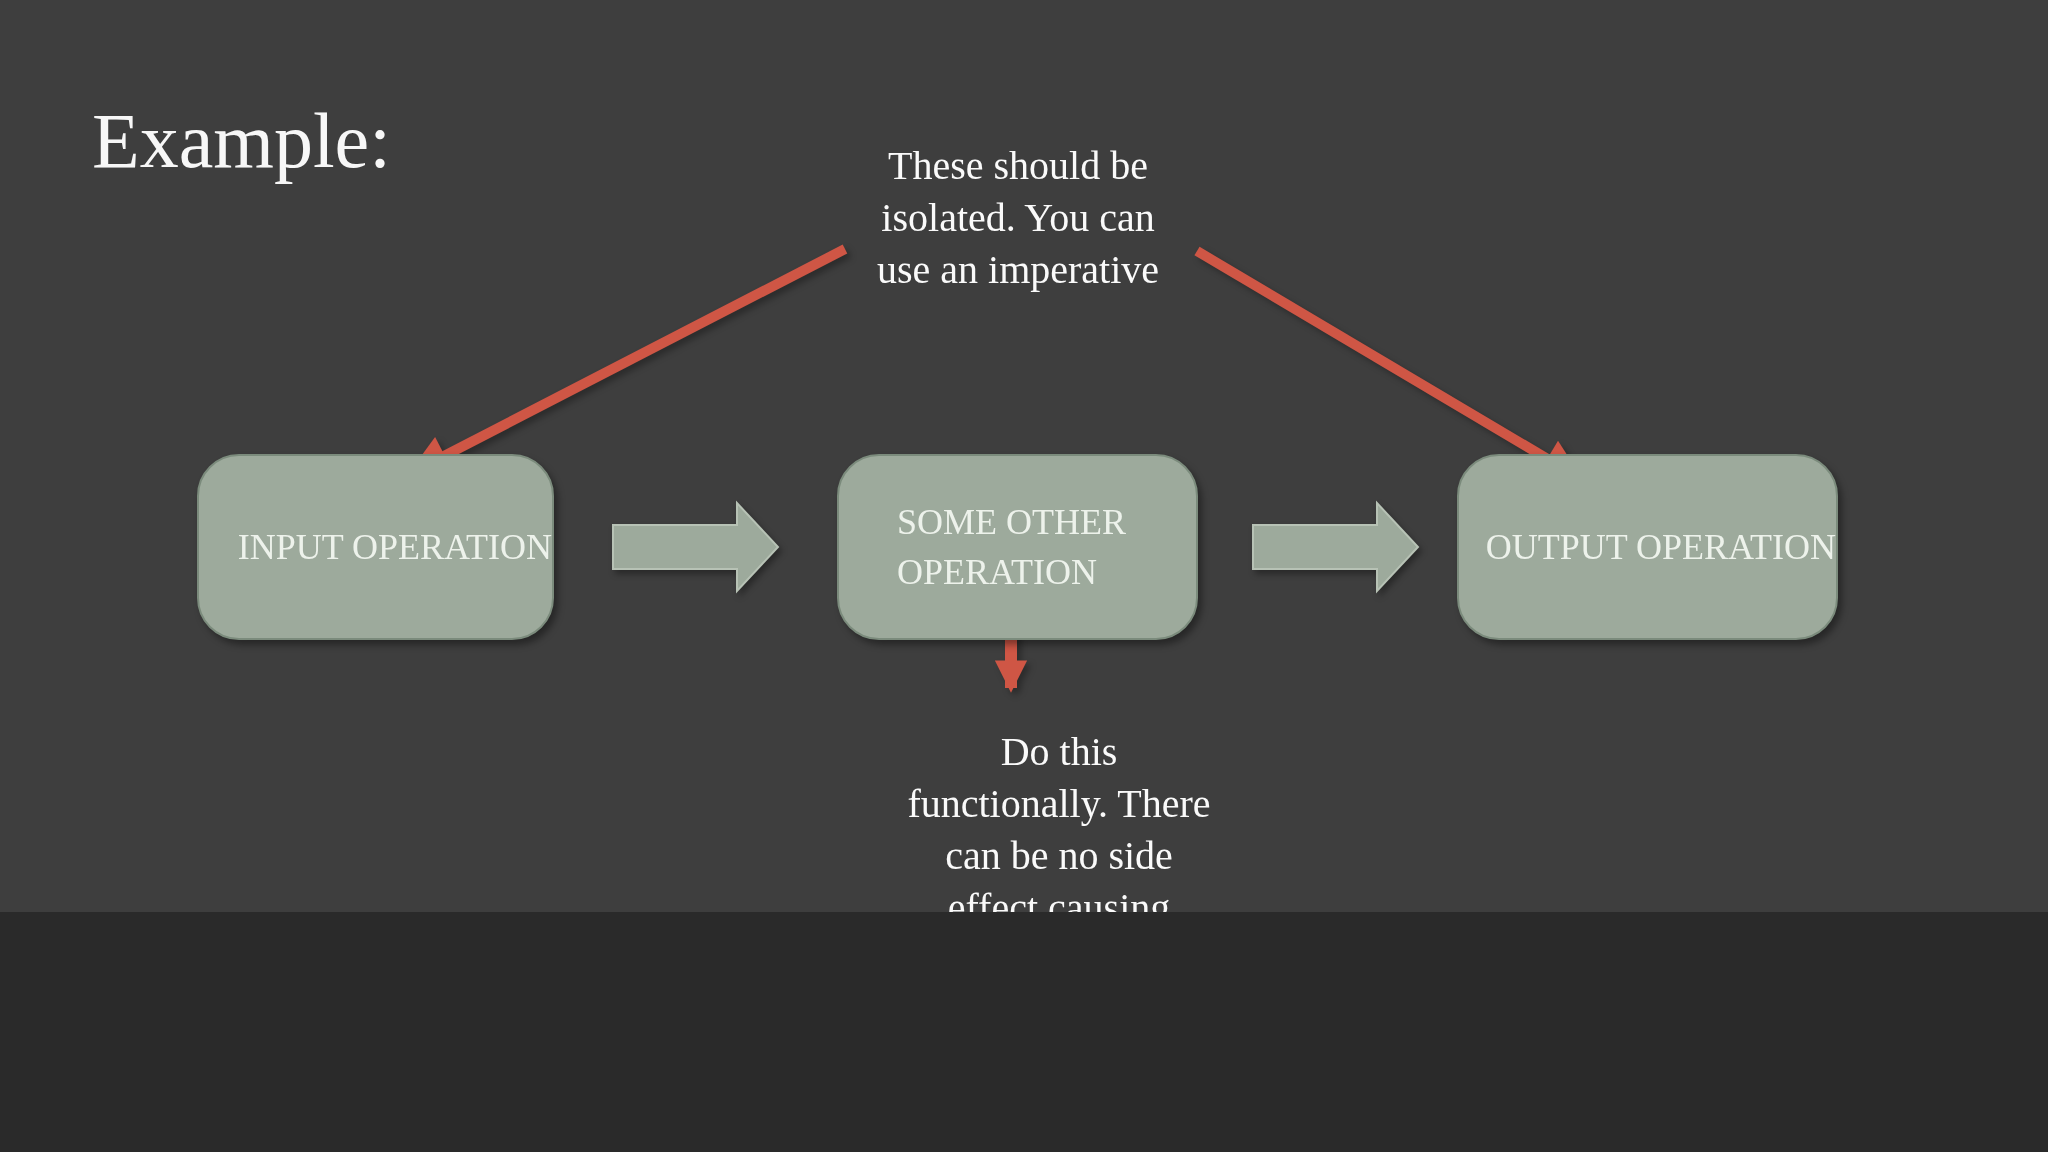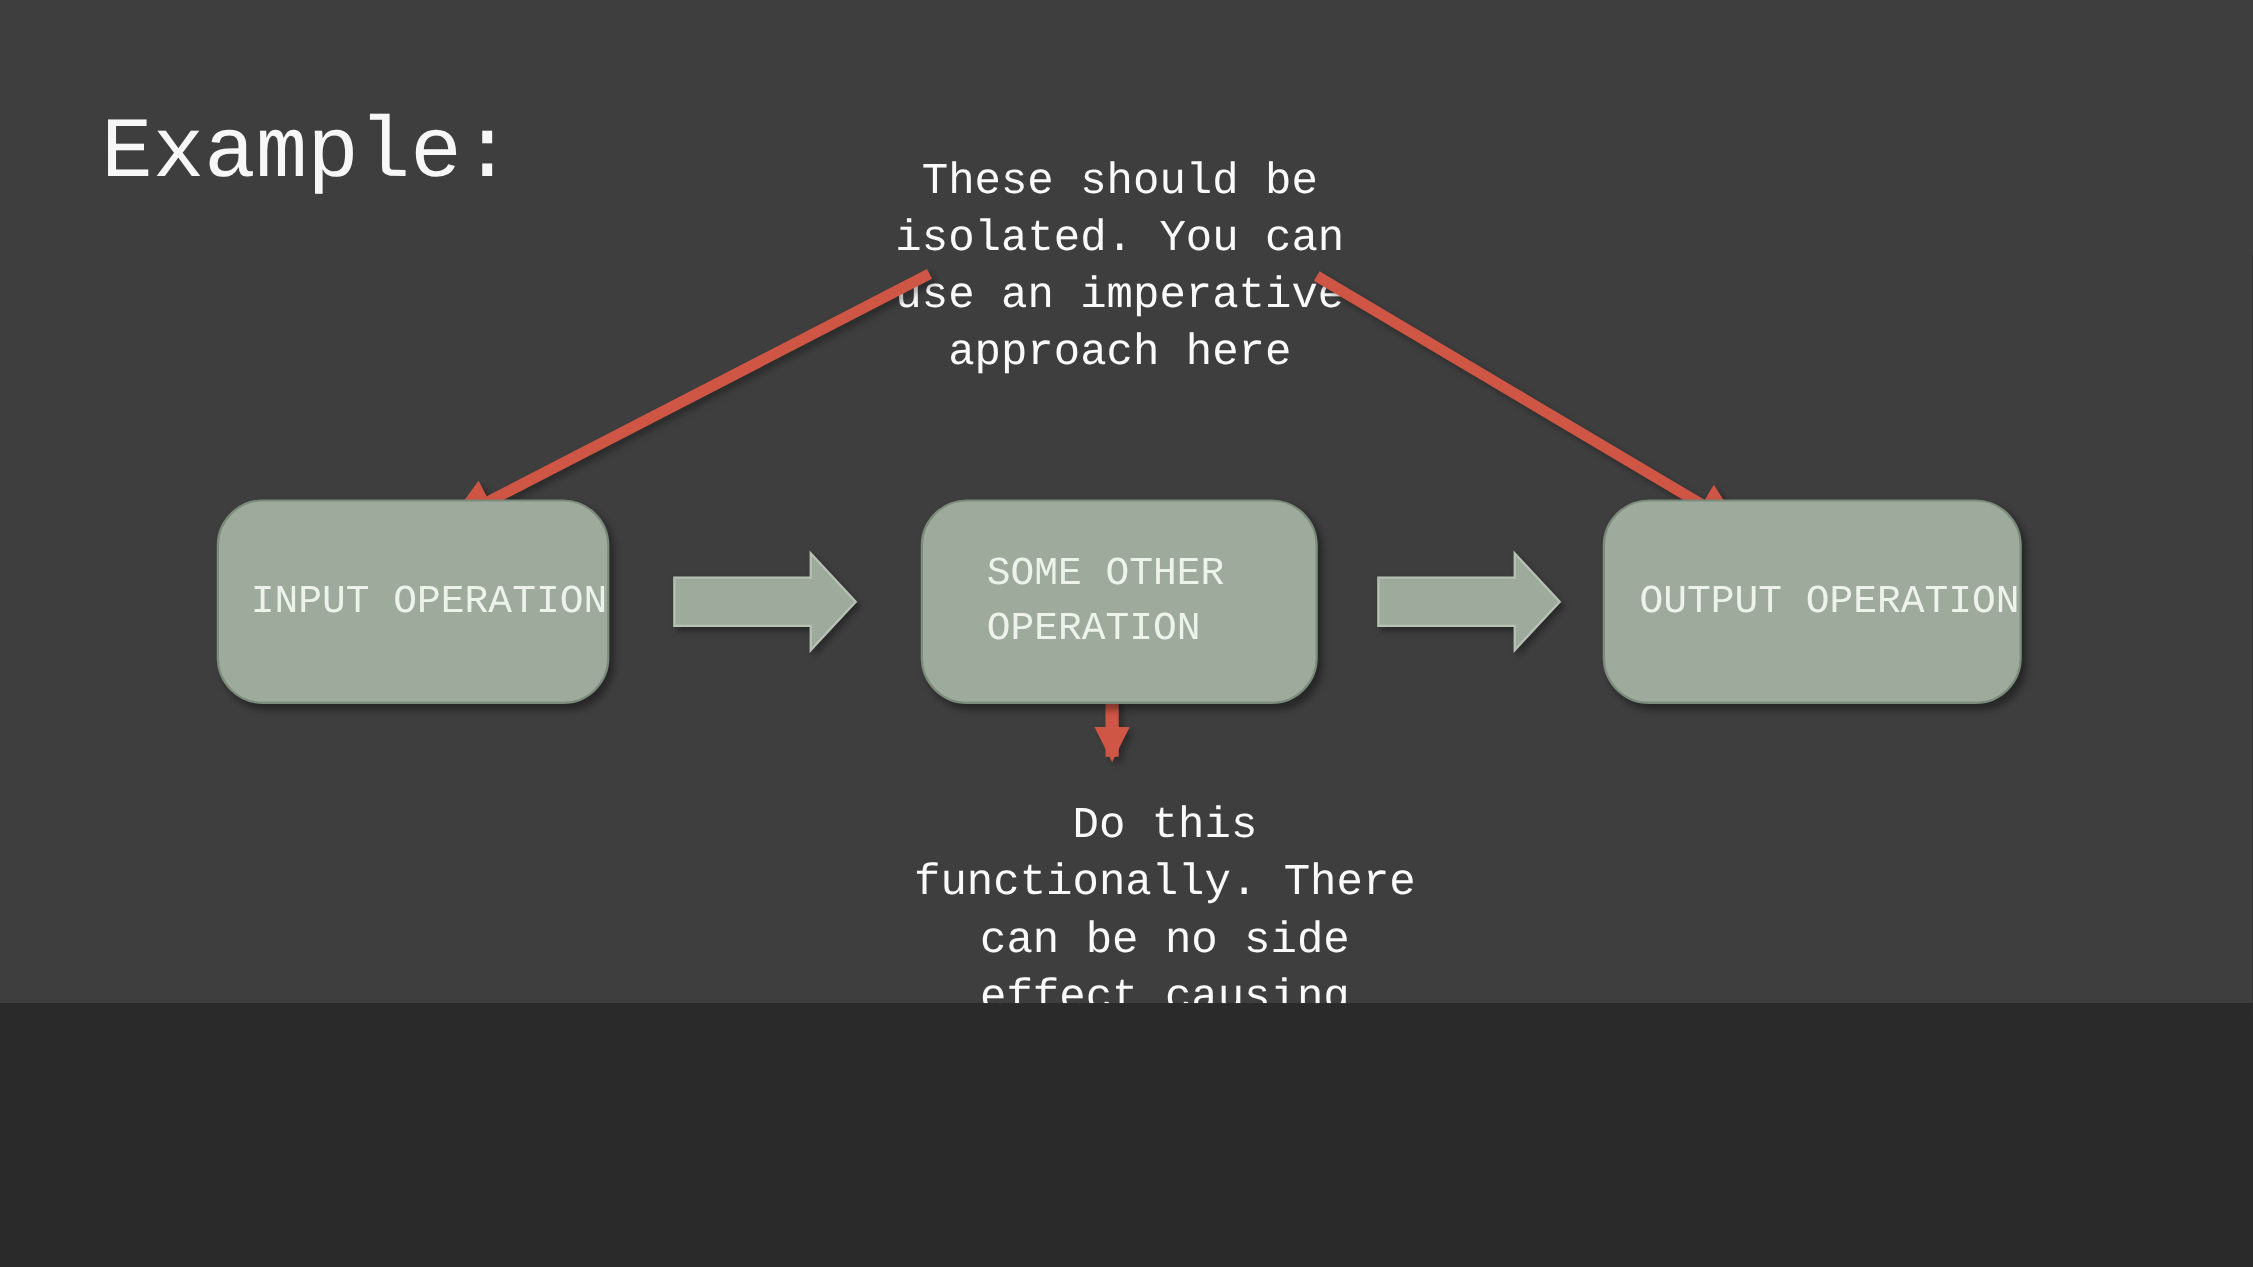--- a/index.html
+++ b/index.html
@@ -1,21 +1,21 @@
 <!DOCTYPE html>
 <html><head>
 <meta charset="utf-8">
 <style>
   html,body{margin:0;padding:0;background:#2a2a2a;}
   .slide{
     position:relative;
     width:2048px;height:912px;
     background:var(--background,#3E3E3E);
     overflow:hidden;
-    font-family:Liberation Mono, monospace;
+    font-family:Liberation Serif, serif;
   }
   .title{
     position:absolute;left:92px;top:100px;
     font-size:78px;line-height:1.05;font-weight:400;
     color:var(--title-text,#F7F7F7);
     letter-spacing:0px;
   }
   .note{
     position:absolute;
     display:flex;flex-direction:column;align-items:center;
@@ -77,21 +77,20 @@
 <body>
 
 <div class="slide" style="--background: #3E3E3E; --title-text: #F7F7F7; --note-text: #FAFAFA; --box-fill: #9DAA9C; --box-border: #7B8B7C; --box-label: #EDF2EB; --arrow-red: #CF5645; --footer-strip: #93A492; --footer-bar: #6E8070;">
 
   <div class="title">Example:</div>
 
   <div class="note note-top">
     <span>These should be</span>
     <span>isolated. You can</span>
     <span>use an imperative</span>
-    <span>approach here</span>
   </div>
 
   <svg class="overlay" viewBox="0 0 2048 1152">
     <defs>
       <marker id="redhead" viewBox="0 0 10 10" refX="8.5" refY="5" markerWidth="4.6" markerHeight="4.2" orient="auto">
         <path class="red-fill" d="M0 0 L10 5 L0 10 z"></path>
       </marker>
       <marker id="redhead-small" viewBox="0 0 10 10" refX="8.5" refY="5" markerWidth="2.7" markerHeight="2.7" orient="auto">
         <path class="red-fill" d="M0 0 L10 5 L0 10 z"></path>
       </marker>

